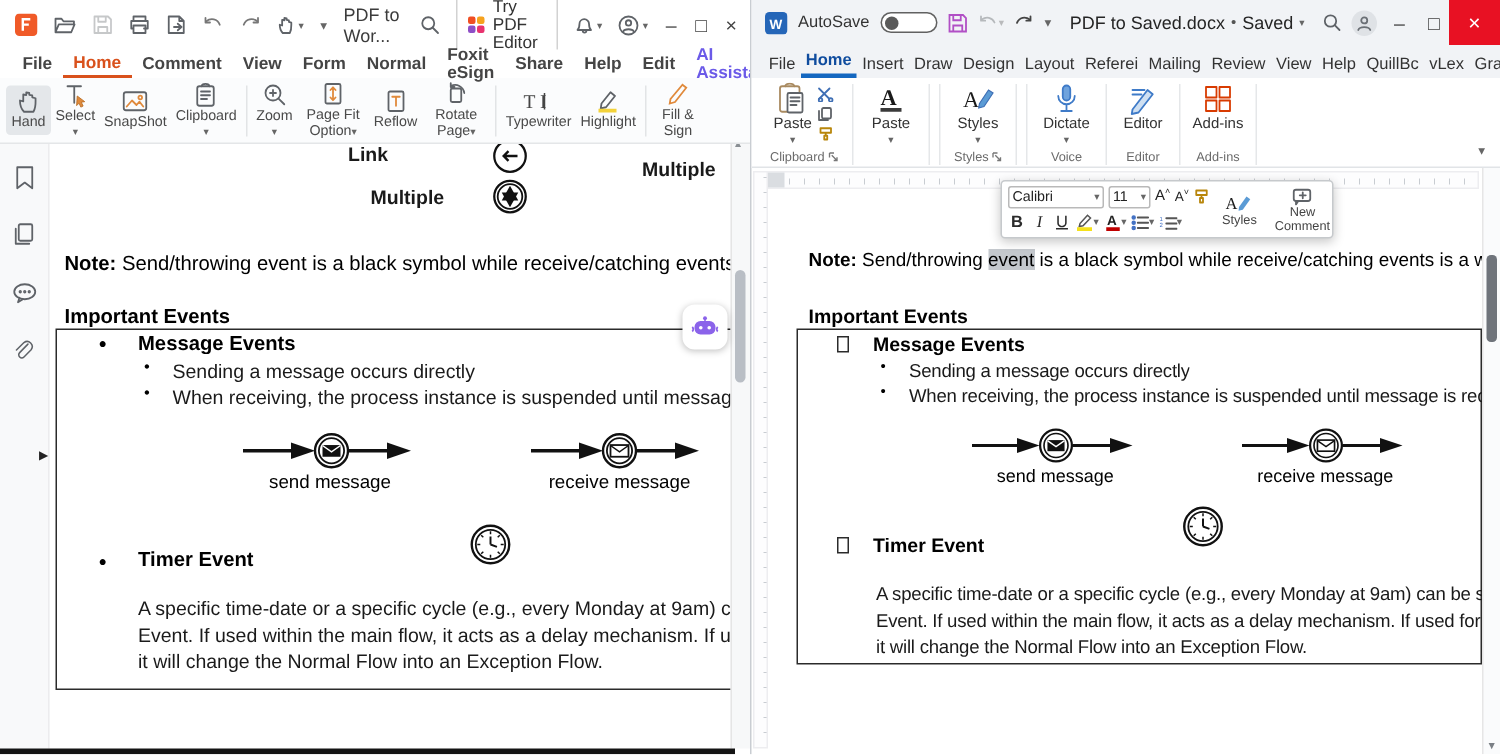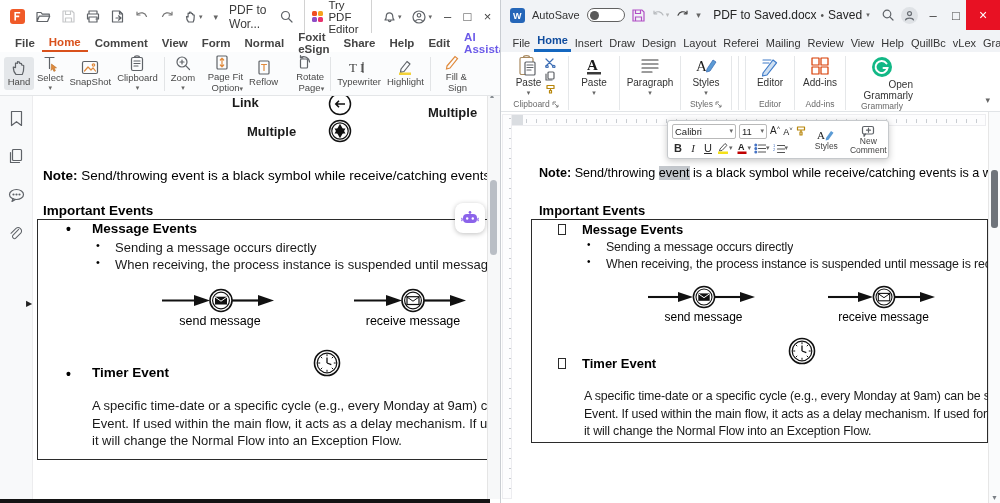--- a/index.html
+++ b/index.html
@@ -20,21 +20,21 @@
   .dots4 i { width:5px; height:5px; border-radius:1.5px; }
   .winbtn { font-size:13px; color:#444; width:16px; text-align:center; }
   .caret { font-size:7px; color:#666; }
   .ftabs { position:absolute; left:0; top:33px; width:100%; height:19px; display:flex; align-items:center; padding:0 8px; gap:0; z-index:20; background:#fff; }
   .ftab { font-size:11.5px; color:#454545; font-weight:bold; padding:2px 7px; }
   .ftab.active { color:#d9511c; border-bottom:2px solid #d9511c; }
   .ftab.ai { color:#6b5ae8; }
   .ftools { position:absolute; left:0; top:52px; width:100%; height:44px; background:#fbfcfd; border-bottom:1px solid #e4e6e8; display:flex; align-items:center; padding:2px 2px 2px 4px; z-index:15; }
   .tbtn { display:flex; flex-direction:column; align-items:center; justify-content:flex-start; padding:2px 3px; border-radius:3px; min-width:30px; }
   .tbtn.sel { background:#e4e7ea; }
-  .tbtn .lab { font-size:9.5px; color:#4a4a4a; text-align:right; line-height:1.1; margin-top:1px; }
+  .tbtn .lab { font-size:9.5px; color:#4a4a4a; text-align:center; line-height:1.1; margin-top:1px; }
   .tsep { width:1px; height:34px; background:#e2e4e6; margin:0 3px; }
   .fsidebar { position:absolute; left:0; top:96px; width:33px; height:403px; background:#f8f9fa; border-right:1px solid #ececee; z-index:10; }
   .fscroll { position:absolute; left:487px; top:88px; width:13px; height:411px; background:#f7f8f9; border-left:1px solid #e5e5e5; z-index:12; }
   .fthumb { position:absolute; left:2px; top:92px; width:7px; height:75px; background:#b9bec5; border-radius:4px; }
   .fblack { position:absolute; left:0; top:499px; width:490px; height:4px; background:#141414; z-index:30; }
   .pdftxt { font-size:13px; color:#1a1a1a; }
   .boxline { position:absolute; background:#2b2b2b; }
   .aibot { position:absolute; left:455px; top:203px; width:30px; height:30px; background:#fff; border-radius:8px; box-shadow:0 1px 5px rgba(0,0,0,.25); z-index:14; display:flex; align-items:center; justify-content:center; }
 
   
@@ -516,49 +516,52 @@
         <svg width="22" height="22">
               <text x="4" y="15" font-size="15" font-weight="bold" fill="#1a1a1a" font-family="Liberation Serif,serif">A</text>
               <rect x="4" y="17" width="14" height="2.5" fill="#3a3a3a"></rect>
             </svg>
         <span class="lab">Paste</span>
         <span class="caret">▾</span>
       </div>
       <div class="wfoot"></div>
     </div>
     <div class="wsep"></div>
-    <div class="wgroup" style="width:54px">
-      <div class="wbig">
-        <svg width="22" height="22" class="ic" style="stroke:#3a3a3a">
-              <path d="M3 5 h16 M3 9 h16 M3 13 h16 M3 17 h10"></path>
-            </svg>
-        <span class="lab">Paragraph</span>
-        <span class="caret">▾</span>
-      </div>
-      <div class="wfoot"></div>
-    </div>
     <div class="wsep"></div>
     <div class="wgroup" style="width:44px">
       <div class="wbig">
         <svg width="24" height="22">
               <text x="2" y="16" font-size="15" fill="#1a1a1a" font-family="Liberation Serif,serif">A</text>
               <path d="M13 14 L19 5 l3 2 -6 9 -3.5 1 z" fill="#5b9bd5" stroke="#3f6fb5" stroke-width=".8"></path>
             </svg>
         <span class="lab">Styles</span>
         <span class="caret">▾</span>
       </div>
       <div class="wfoot">
             <span>Styles</span>
             <svg width="7" height="7">
               <path d="M1 1 h3 M1 1 v3 M2.5 2.5 L6 6 M6 3.8 V6 H3.8" stroke="#777" fill="none" stroke-width=".9"></path>
             </svg>
           </div>
     </div>
     <div class="wsep"></div>
     <div class="wsep"></div>
+    <div class="wgroup" style="width:46px">
+      <div class="wbig">
+        <svg width="22" height="22" class="ic" style="stroke:#3f7bc8">
+              <rect x="8.5" y="2" width="5" height="10" rx="2.5" fill="#6fa3dd"></rect>
+              <path d="M5.5 9 a5.5 5.5 0 0 0 11 0 M11 14.5 V19 M7.5 19 h7"></path>
+            </svg>
+        <span class="lab">Dictate</span>
+        <span class="caret">▾</span>
+      </div>
+      <div class="wfoot">
+            <span>Voice</span>
+          </div>
+    </div>
     <div class="wsep"></div>
     <div class="wgroup" style="width:42px">
       <div class="wbig">
         <svg width="22" height="22" class="ic" style="stroke:#3f7bc8">
               <path d="M4 18 L14 5 l3.5 2.8 L8 20 l-4.5 1 z" fill="#cfe0f2"></path>
               <path d="M4 8 h6 M4 5 h8"></path>
             </svg>
         <span class="lab">Editor</span>
       </div>
       <div class="wfoot">
@@ -574,32 +577,20 @@
               <rect x="3" y="12" width="7" height="7"></rect>
               <rect x="12" y="12" width="7" height="7"></rect>
             </svg>
         <span class="lab">Add-ins</span>
       </div>
       <div class="wfoot">
             <span>Add-ins</span>
           </div>
     </div>
     <div class="wsep"></div>
-    <div class="wgroup" style="width:66px">
-      <div class="wbig">
-        <svg width="24" height="24">
-              <circle cx="12" cy="12" r="10" fill="#12b886"></circle>
-              <path d="M16.5 8.5 a6 6 0 1 0 1 4.5 h-4" stroke="#fff" stroke-width="2" fill="none" stroke-linecap="round"></path>
-            </svg>
-        <span class="lab" style="width:62px">Open Grammarly</span>
-      </div>
-      <div class="wfoot">
-            <span>Grammarly</span>
-          </div>
-    </div>
     <span class="caret" style="position:absolute;right:10px;bottom:6px;font-size:9px">▾</span>
   </div>
 
   <div class="wrulerh">
         <span style="position:absolute;left:0;top:0;width:16px;height:100%;background:#dadde1"></span>
       </div>
   <div class="wrulerv"></div>
 
   <div style="position:absolute;left:12px;top:126px;width:475px;height:377px;background:#fff;z-index:1"></div>
 

